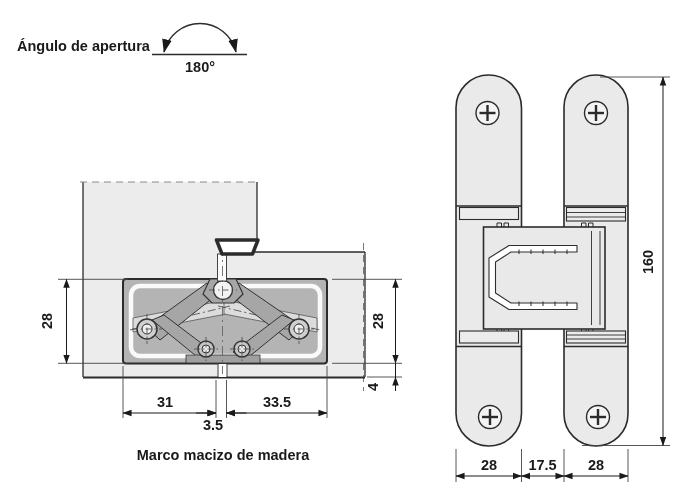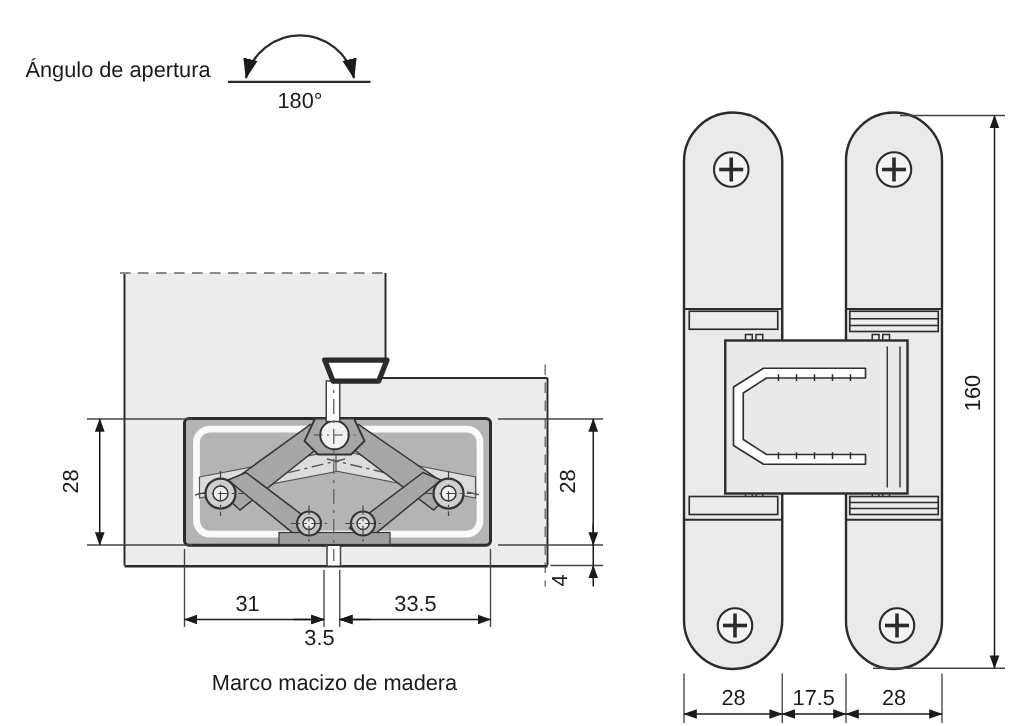--- a/index.html
+++ b/index.html
@@ -1,17 +1,17 @@
 <!DOCTYPE html>
 <html><head>
 <meta charset="utf-8">
 <style>
   html,body{margin:0;padding:0;background:#fff;}
   .canvas{position:relative;width:690px;height:484px;background:#ffffff;overflow:hidden;
-          font-family:"Liberation Sans", sans-serif;}
+          font-family:"Liberation Sans", sans-serif;font-weight:bold;}
   svg text{font-family:"Liberation Sans", sans-serif;fill:#1a1a1a;}
   .dim-text{font-size:14.5px;}
   .caption-text{font-size:14.5px;}
   .label-text{font-size:14.5px;}
 </style>
 </head>
 <body>
 
 <div class="canvas">
 <svg width="690" height="484" viewBox="0 0 690 484">

